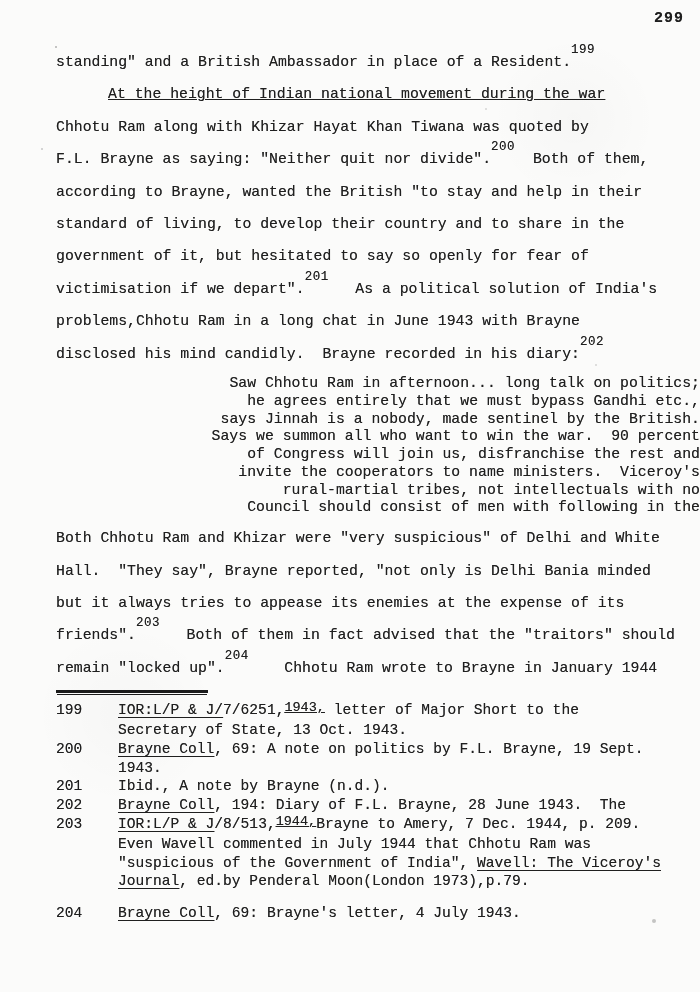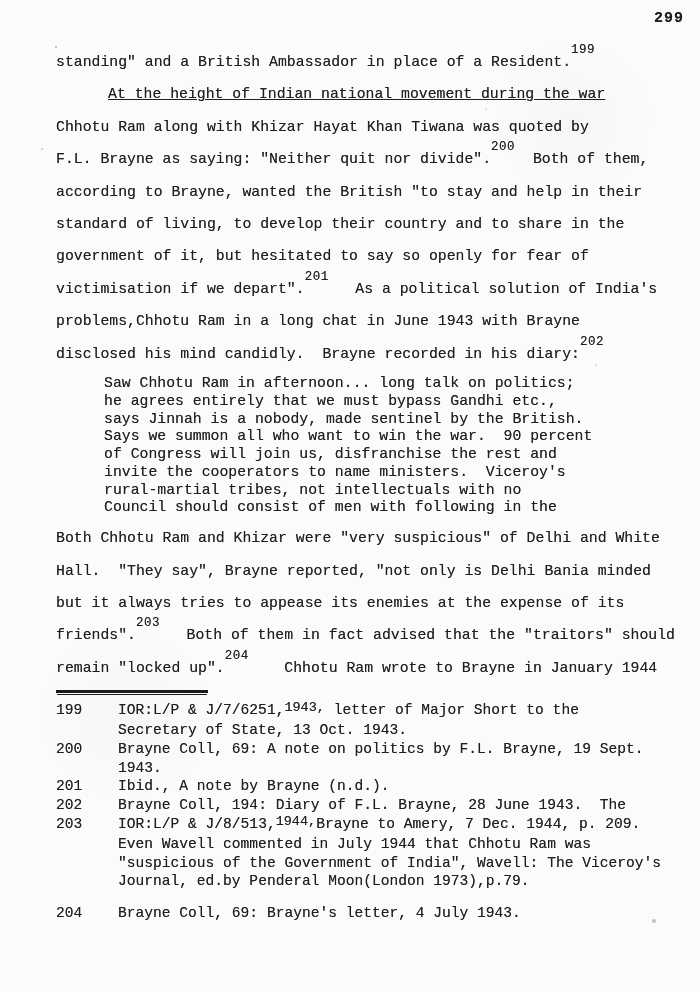--- a/index.html
+++ b/index.html
@@ -33,20 +33,21 @@
   .body-line.indent{padding-left:52px;text-decoration:underline;}
   .sup{
     display:inline-block;
     font-size:12.5px;
     position:relative;
     top:-13px;
     letter-spacing:0.5px;
   }
   .quote{
     margin:5px 0 5px 48px;
+    text-align:right;
   }
   .quote-line{
     white-space:pre;
     line-height:17.8px;
     height:17.8px;
   }
   .fn-rule{
     width:152px;height:3px;
     margin:6px 0 7px 0;
     background:#1b1b1b;
@@ -60,26 +61,28 @@
     flex:none;width:62px;
     line-height:18.8px;
     white-space:pre;
   }
   .fn-body{flex:1 1 auto;}
   .fn-line{
     white-space:pre;
     line-height:18.8px;
   }
   .u{
+    text-decoration:underline;
     text-underline-offset:2.5px;
   }
   .raised{
     display:inline-block;
     position:relative;top:-3px;
     font-size:13.5px;
+    text-decoration:underline;
   }
   .speck{position:absolute;width:2px;height:2px;border-radius:50%;background:rgba(40,40,40,0.35);
     box-shadow: -14px 102px 0 rgba(50,50,50,0.25),
                  540px 318px 0 rgba(60,60,60,0.2),
                  120px 520px 0 rgba(60,60,60,0.18),
                  598px 874px 0 1px rgba(70,70,70,0.3),
                  430px 62px 0 rgba(70,70,70,0.2);
   }
 </style>
 </head>

